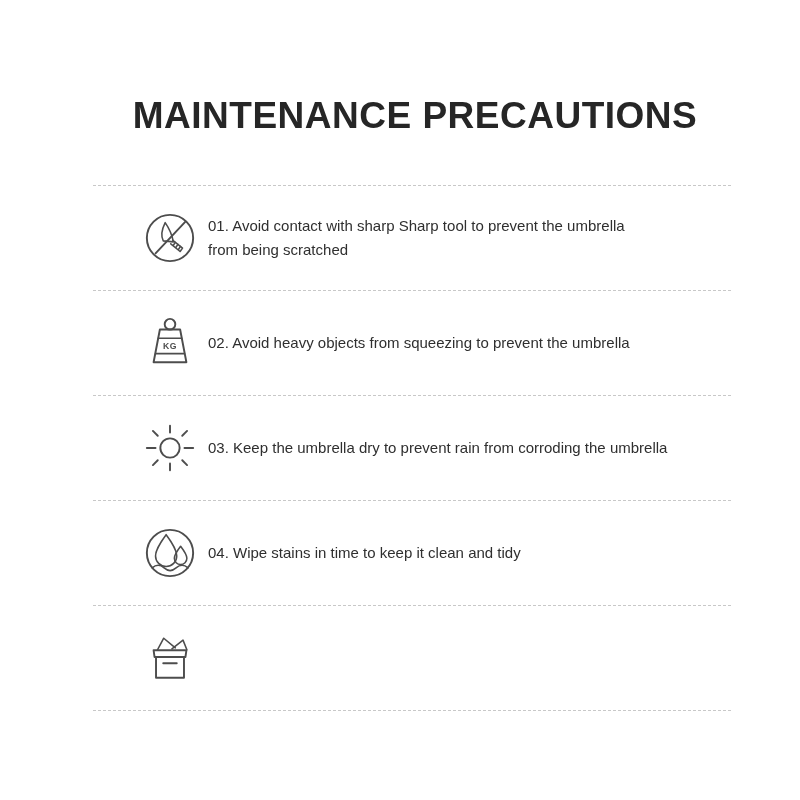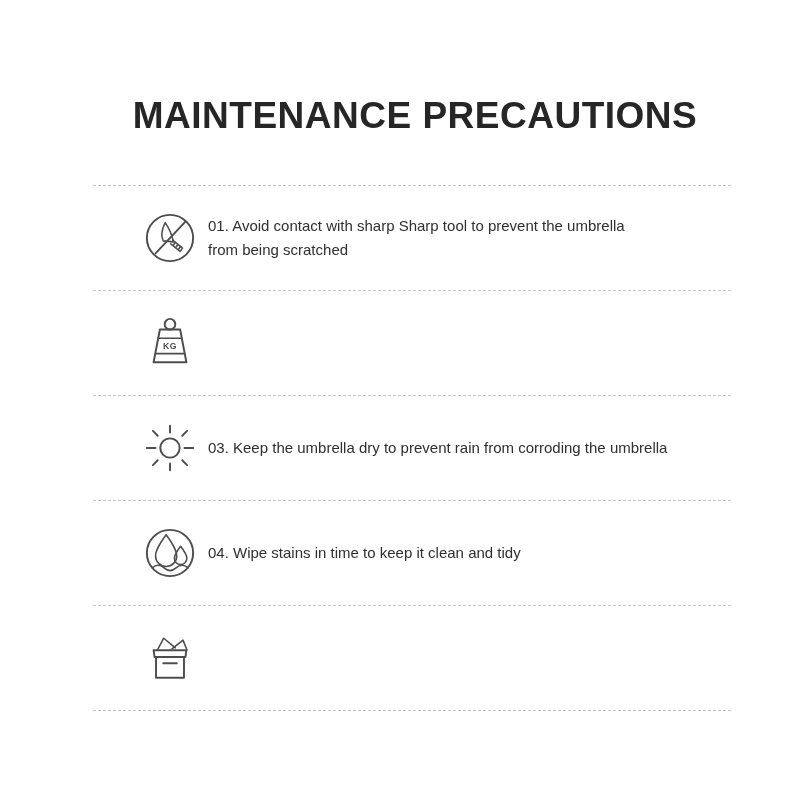--- a/index.html
+++ b/index.html
@@ -105,20 +105,21 @@
       <span class="icon">
         <svg viewBox="0 0 56 56">
           <circle cx="28" cy="8.5" r="5.5"></circle>
           <path d="M17.5 14 L 38.5 14 L 45 48 L 11 48 Z"></path>
           <line class="thin" x1="15.8" y1="23" x2="40.2" y2="23"></line>
           <line class="thin" x1="13" y1="39" x2="43" y2="39"></line>
           <text x="28" y="34" text-anchor="middle">KG</text>
         </svg>
       </span>
       <div class="text">
+        <span class="line">02. Avoid heavy objects from squeezing to prevent the umbrella</span>
       </div>
     </div>
 
     <div class="divider"></div>
 
     <div class="row">
       <span class="icon">
         <svg viewBox="0 0 56 56">
           <circle cx="28" cy="28" r="10"></circle>
           <line x1="28" y1="5" x2="28" y2="12"></line>

